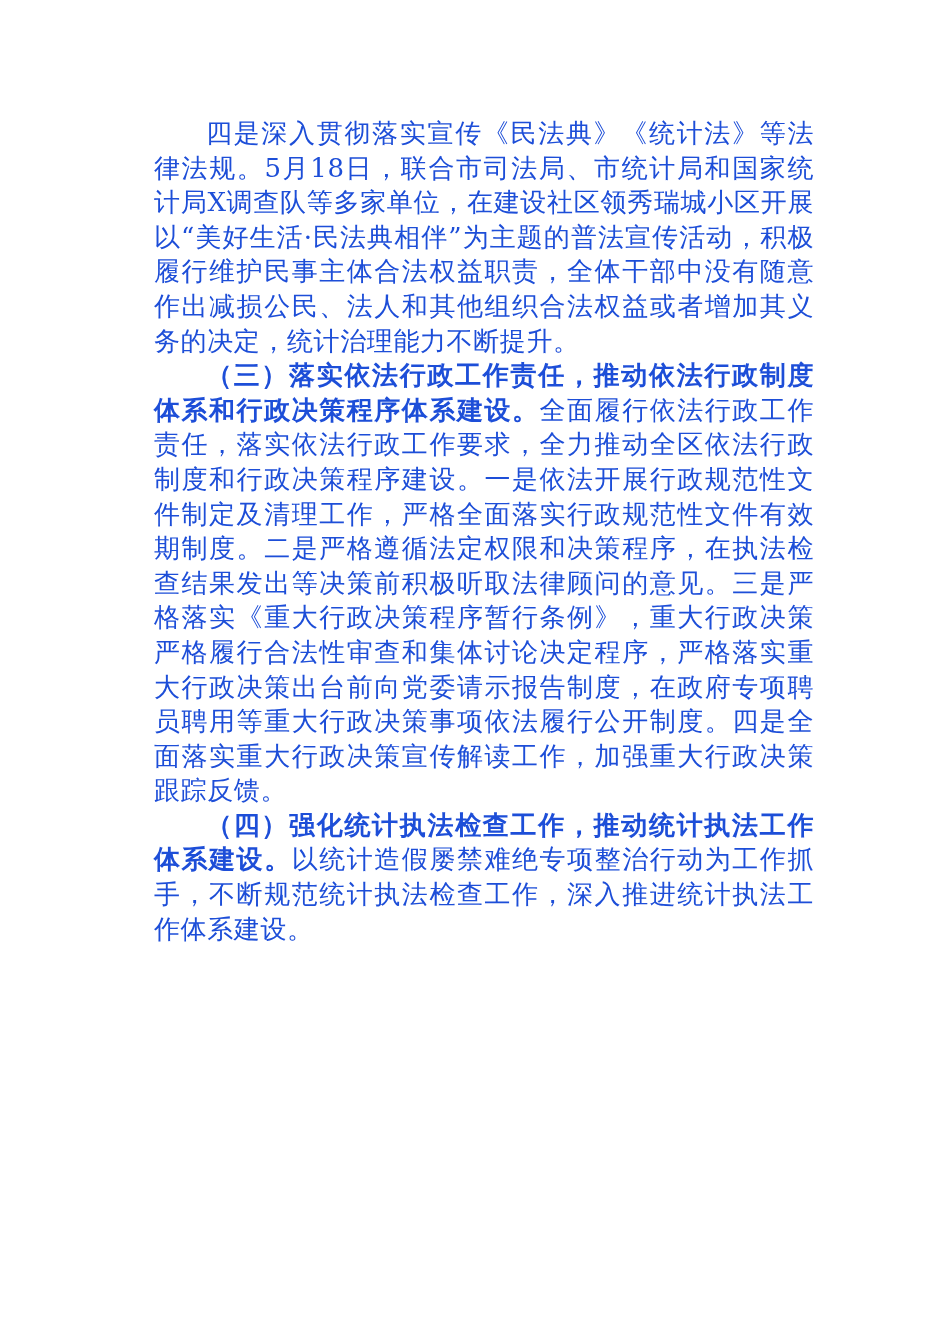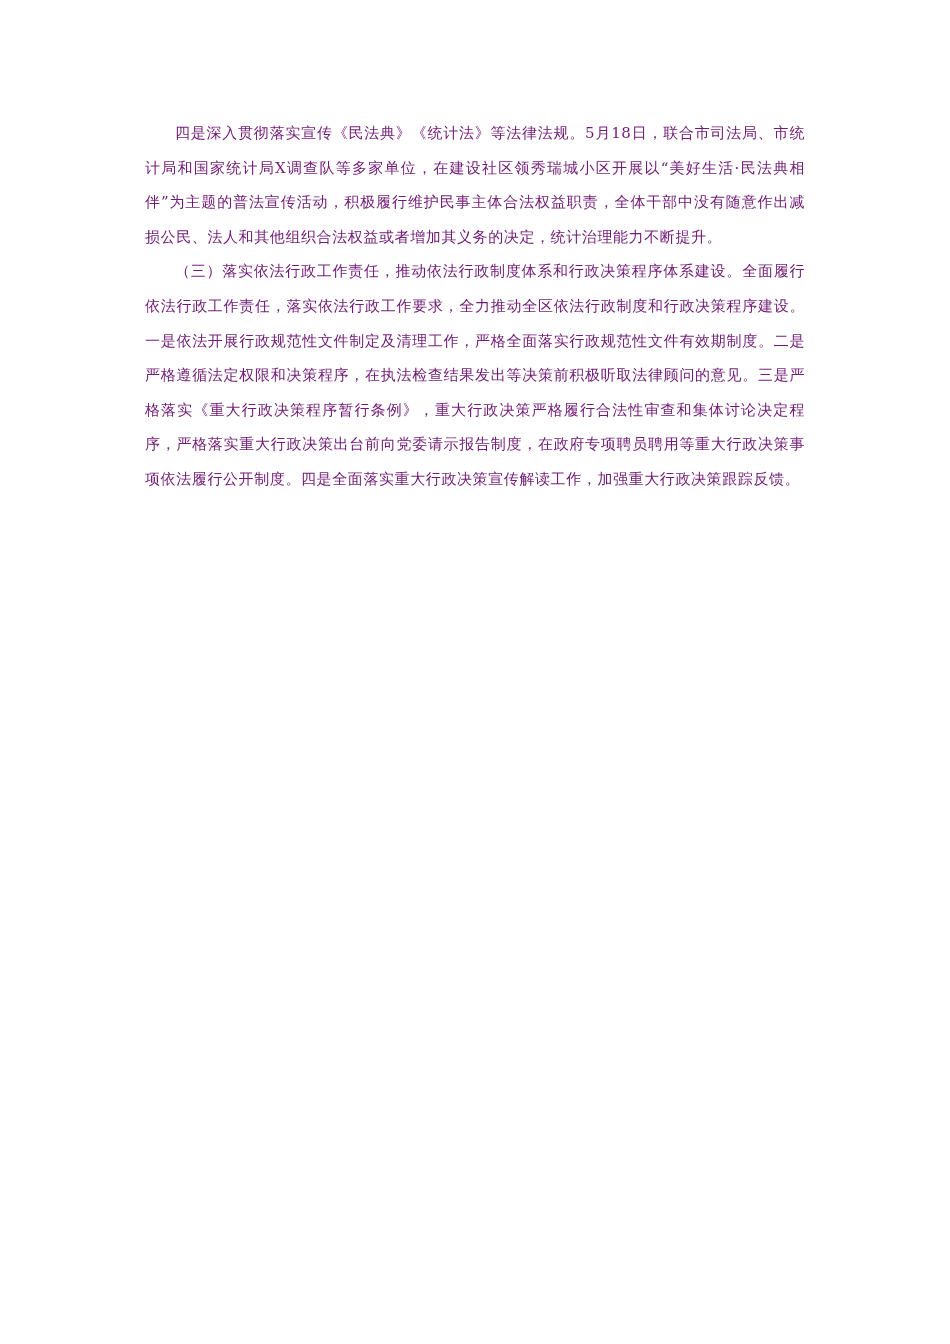--- a/index.html
+++ b/index.html
@@ -1,25 +1,26 @@
 <!DOCTYPE html>
 <html><head>
 <meta charset="utf-8">
 <style>
   html, body { margin: 0; padding: 0; background: #ffffff; }
   body { width: 950px; height: 1344px; position: relative; overflow: hidden; }
   .page {
-    position: absolute; left: 145px; top: 116px; width: 660px;
+    position: absolute; left: 154px; top: 116px; width: 660px;
     font-family: "DejaVu Serif", "Liberation Serif", serif;
-    font-size: 15px; line-height: 34.6px; color: #701a75;
+    font-size: 26px; line-height: 34.6px; color: #1d4ed8;
     text-align: justify; text-justify: inter-character;
     letter-spacing: 0.6px;
   }
   .para { margin: 0; text-indent: 2em; }
-  .bold { font-weight: normal; }
+  .bold { font-weight: bold; }
 </style>
 </head>
 <body>
 
 <div class="page">
   <p class="para"><span class="bold"></span><span>四是深入贯彻落实宣传《民法典》《统计法》等法律法规。5月18日，联合市司法局、市统计局和国家统计局X调查队等多家单位，在建设社区领秀瑞城小区开展以“美好生活·民法典相伴”为主题的普法宣传活动，积极履行维护民事主体合法权益职责，全体干部中没有随意作出减损公民、法人和其他组织合法权益或者增加其义务的决定，统计治理能力不断提升。</span></p>
   <p class="para"><span class="bold">（三）落实依法行政工作责任，推动依法行政制度体系和行政决策程序体系建设。</span><span>全面履行依法行政工作责任，落实依法行政工作要求，全力推动全区依法行政制度和行政决策程序建设。一是依法开展行政规范性文件制定及清理工作，严格全面落实行政规范性文件有效期制度。二是严格遵循法定权限和决策程序，在执法检查结果发出等决策前积极听取法律顾问的意见。三是严格落实《重大行政决策程序暂行条例》，重大行政决策严格履行合法性审查和集体讨论决定程序，严格落实重大行政决策出台前向党委请示报告制度，在政府专项聘员聘用等重大行政决策事项依法履行公开制度。四是全面落实重大行政决策宣传解读工作，加强重大行政决策跟踪反馈。</span></p>
+  <p class="para"><span class="bold">（四）强化统计执法检查工作，推动统计执法工作体系建设。</span><span>以统计造假屡禁难绝专项整治行动为工作抓手，不断规范统计执法检查工作，深入推进统计执法工作体系建设。</span></p>
 </div>
 
 </body></html>

